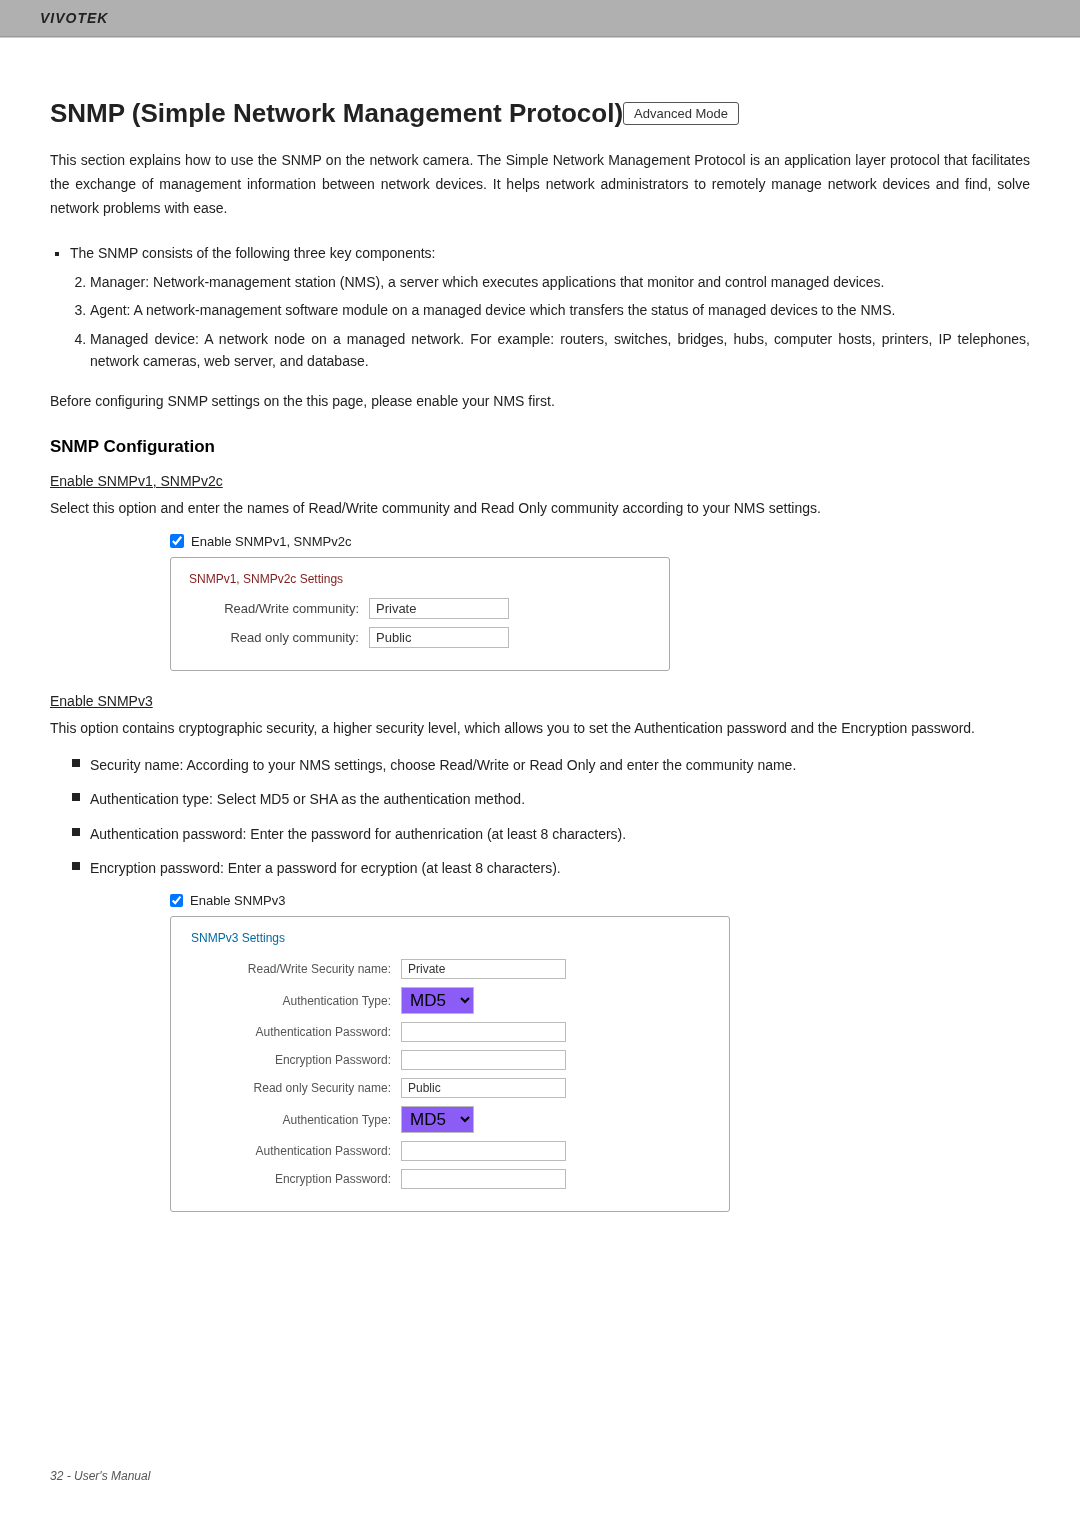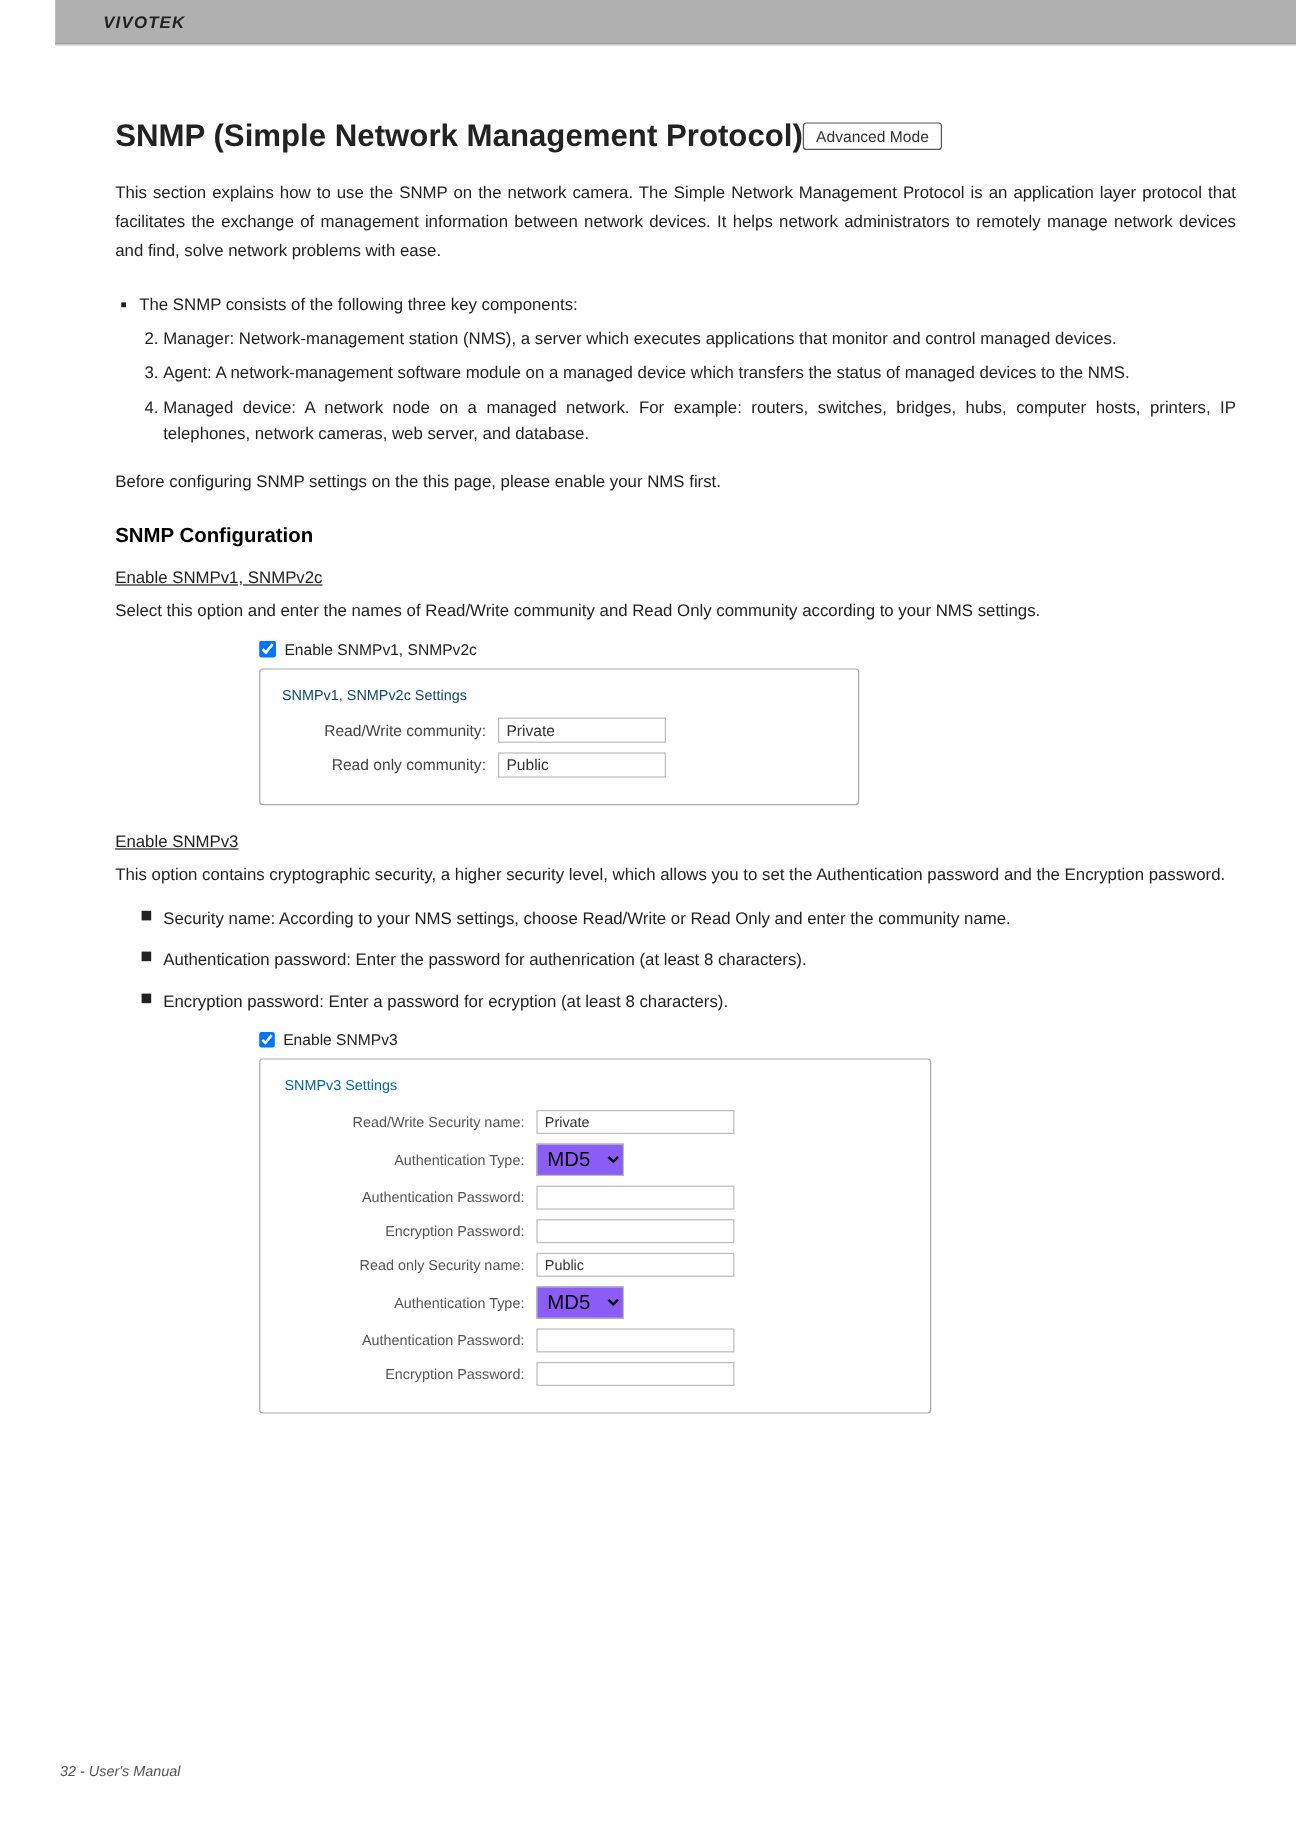--- a/index.html
+++ b/index.html
@@ -9,21 +9,20 @@
       background: #fff;
       color: #222;
       width: 1080px;
       min-height: 1527px;
     }
     .page-wrapper {
       width: 1080px;
       min-height: 1527px;
       background: #fff;
       position: relative;
-      padding-left: 46px;
     }
     .top-bar {
       background: #b0b0b0;
       padding: 10px 40px;
       border-bottom: 1px solid #999;
     }
     .top-bar .brand {
       font-weight: bold;
       font-style: italic;
       font-size: 14px;
@@ -115,21 +114,21 @@
       border: 1px solid #aaa;
       border-radius: 3px;
       margin-left: 120px;
       margin-bottom: 22px;
       padding: 14px 18px 14px 18px;
       max-width: 500px;
       background: #fff;
     }
     .settings-box-title {
       font-size: 12px;
-      color: #0c4a6e;
+      color: #7f1d1d;
       margin-bottom: 12px;
       font-weight: normal;
     }
     .field-row {
       display: flex;
       align-items: center;
       margin-bottom: 8px;
       font-size: 13px;
     }
     .field-label {
@@ -285,20 +284,24 @@
     <div class="subsection-heading">Enable SNMPv3</div>
     <p class="subsection-desc">This option contains cryptographic security, a higher security level, which allows you to set the Authentication password and the Encryption password.</p>
 
     <div class="bullet-section">
       <div class="bullet-item">
         <span class="bullet-sq"></span>
         <span>Security name: According to your NMS settings, choose Read/Write or Read Only and enter the community name.</span>
       </div>
       <div class="bullet-item">
         <span class="bullet-sq"></span>
+        <span>Authentication type: Select MD5 or SHA as the authentication method.</span>
+      </div>
+      <div class="bullet-item">
+        <span class="bullet-sq"></span>
         <span>Authentication password: Enter the password for authenrication (at least 8 characters).</span>
       </div>
       <div class="bullet-item">
         <span class="bullet-sq"></span>
         <span>Encryption password: Enter a password for ecryption (at least 8 characters).</span>
       </div>
     </div>
 
     <div class="snmpv3-checkbox-row">
       <input type="checkbox" checked="" style="">

